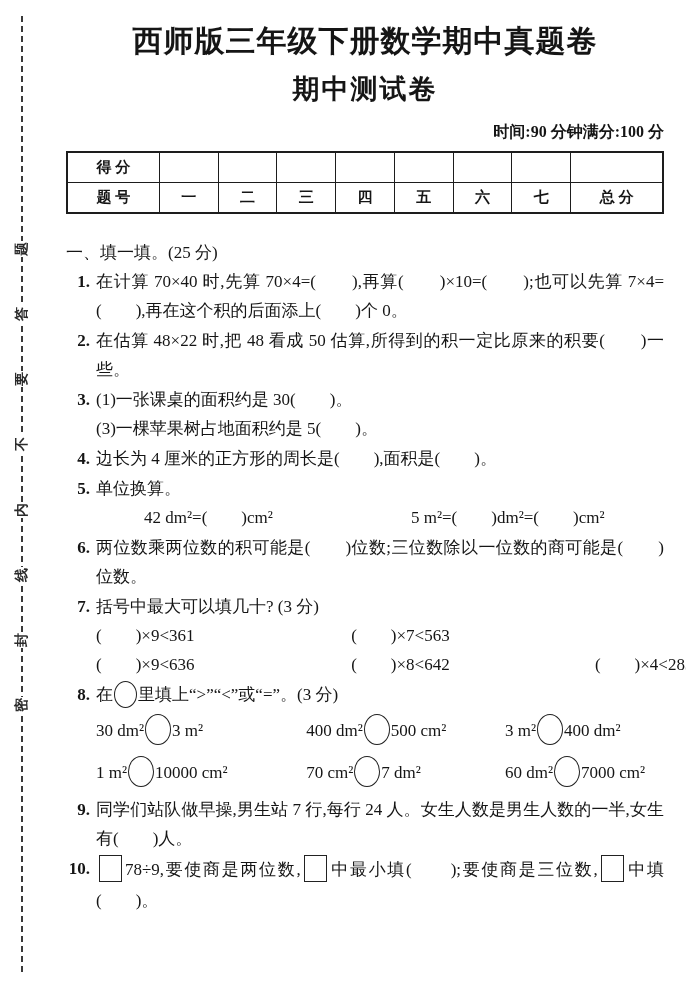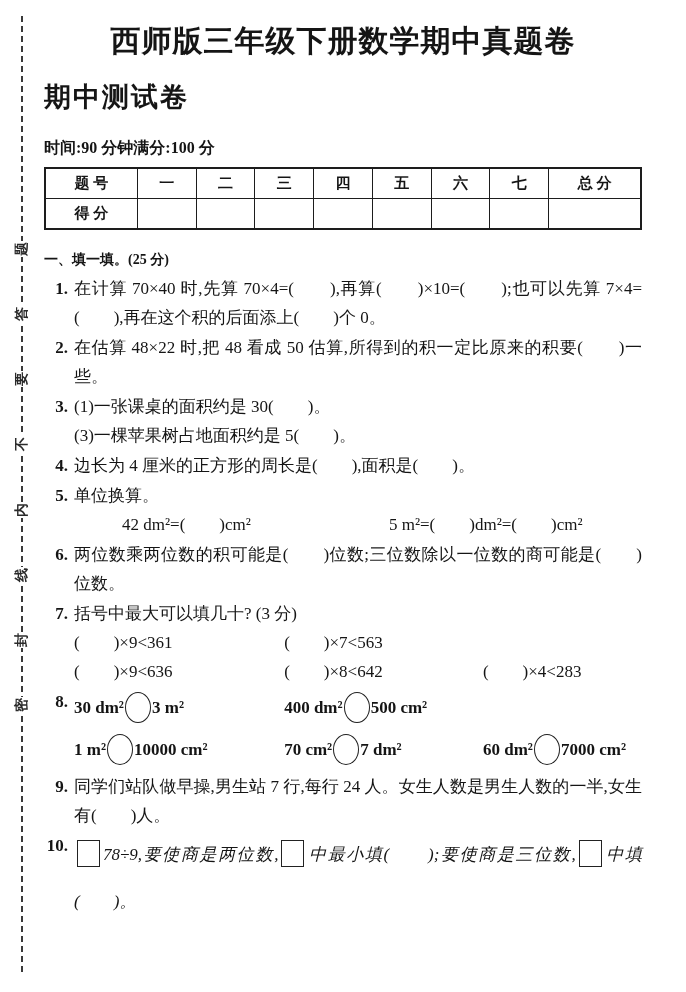--- a/index.html
+++ b/index.html
@@ -21,55 +21,55 @@
   .seal-chars {
     position:absolute; left:9px; top:238px; height:478px; width:26px;
     display:flex; flex-direction:column; justify-content:space-between; align-items:center;
   }
   .seal-chars span {
     display:block; transform:rotate(-90deg);
     background:#ffffff; font-size:14px; font-weight:bold; line-height:16px; padding:3px 1px;
     color:#2a2a2a;
   }
   
-  .main { position:absolute; left:44px; top:0; width:598px; }
+  .main { position:absolute; left:66px; top:0; width:598px; }
   .title { margin-top:22px; text-align:center; font-size:30px; line-height:38px; font-weight:bold; letter-spacing:1px; }
-  .subtitle { margin-top:20px; text-align:left; font-size:27px; line-height:34px; font-weight:bold; letter-spacing:2px; }
-  .meta-row { margin-top:24px; display:flex; justify-content:flex-start; font-size:16px; font-weight:bold; line-height:20px; }
+  .subtitle { margin-top:12px; text-align:center; font-size:27px; line-height:34px; font-weight:bold; letter-spacing:2px; }
+  .meta-row { margin-top:16px; display:flex; justify-content:flex-end; font-size:16px; font-weight:bold; line-height:20px; }
   
   table.score { margin-top:9px; width:100%; border-collapse:collapse; border:2.5px solid #1d1d1d; }
   table.score td {
     border:1.5px solid #1d1d1d; height:28px; text-align:center;
     font-size:15px; font-weight:bold; padding:0 2px;
   }
   table.score td.wide { width:15.5%; }
   
-  .section-title { margin-top:17px; font-size:14px; font-weight:bold; line-height:26px; }
+  .section-title { margin-top:26px; font-size:17px; font-weight:normal; line-height:26px; }
   .question { display:flex; margin-top:1px; }
   .qnum { flex:none; width:30px; text-align:right; font-weight:bold; padding-right:6px; }
   .qbody { flex:1; text-align:justify; }
   .subline { }
   .two-col { display:flex; }
   .two-col .c1 { width:47%;margin-left:48px; }
-  .grid3 { display:grid; grid-template-columns:37% 35% 28%; }
+  .grid3 { display:grid; grid-template-columns:37% 35% 28%;gap:45px; }
   .grid3 > span { white-space:nowrap; }
-  .cmp-row { display:grid; grid-template-columns:37% 35% 28%; line-height:42px; height:42px; align-items:center;font-weight:bold; }
+  .cmp-row { display:grid; grid-template-columns:37% 35% 28%; line-height:42px; height:42px; align-items:center; }
   .cmp { white-space:nowrap; }
   .circle {
     display:inline-block; width:26px; height:31px;
     border:1.6px solid #222; border-radius:50%;
     vertical-align:middle; margin:0 1px; transform:translateY(-2px);
   }
   .circle.small { width:23px; height:27px; }
   .blank-box {
     display:inline-block; width:23px; height:27px;
     border:1.6px solid #222; background:#fff;
     vertical-align:-7px; margin:0 3px;
   }
-  .q10-body { line-height:47px;font-style:italic; }
+  .q10-body { line-height:31px; }
 </style>
 </head>
 <body>
 
 <div class="seal-line"></div>
 <div class="seal-chars">
   <span>题</span>
   <span>答</span>
   <span>要</span>
   <span>不</span>
@@ -85,41 +85,41 @@
   <div class="subtitle">期中测试卷</div>
 
   <div class="meta-row">
     <span>时间:90 分钟</span>
     <span>满分:100 分</span>
   </div>
 
   <table class="score">
     <tbody>
         <tr>
+      <td>得  分</td>
+      <td></td>
+      <td></td>
+      <td></td>
+      <td></td>
+      <td></td>
+      <td></td>
+      <td></td>
+      <td></td>
+    </tr>
+    <tr>
       <td class="wide">题  号</td>
       <td>一</td>
       <td>二</td>
       <td>三</td>
       <td>四</td>
       <td>五</td>
       <td>六</td>
       <td>七</td>
       <td class="wide">总  分</td>
     </tr>
-    <tr>
-      <td>得  分</td>
-      <td></td>
-      <td></td>
-      <td></td>
-      <td></td>
-      <td></td>
-      <td></td>
-      <td></td>
-      <td></td>
-    </tr>
   </tbody>
     </table>
 
   <div class="section-title">一、填一填。(25 分)</div>
 
   <div class="question">
     <span class="qnum">1.</span>
     <span class="qbody">在计算 70×40 时,先算 70×4=(　　),再算(　　)×10=(　　);也可以先算 7×4=(　　),再在这个积的后面添上(　　)个 0。</span>
   </div>
 
@@ -169,23 +169,27 @@
         <span>(　　)×9&lt;636</span>
         <span>(　　)×8&lt;642</span>
         <span>(　　)×4&lt;283</span>
       </div>
     </span>
   </div>
 
   <div class="question">
     <span class="qnum">8.</span>
     <span class="qbody">
+      <div class="subline">
+        <span>在</span><span class="circle small"></span><span>里填上“&gt;”“&lt;”或“=”。(3 分)</span>
+      </div>
       <div class="cmp-row">
         <span class="cmp"><span>30 dm²</span><span class="circle"></span><span>3 m²</span></span>
         <span class="cmp"><span>400 dm²</span><span class="circle"></span><span>500 cm²</span></span>
+        <span class="cmp"><span>3 m²</span><span class="circle"></span><span>400 dm²</span></span>
       </div>
       <div class="cmp-row">
         <span class="cmp"><span>1 m²</span><span class="circle"></span><span>10000 cm²</span></span>
         <span class="cmp"><span>70 cm²</span><span class="circle"></span><span>7 dm²</span></span>
         <span class="cmp"><span>60 dm²</span><span class="circle"></span><span>7000 cm²</span></span>
       </div>
     </span>
   </div>
 
   <div class="question">

